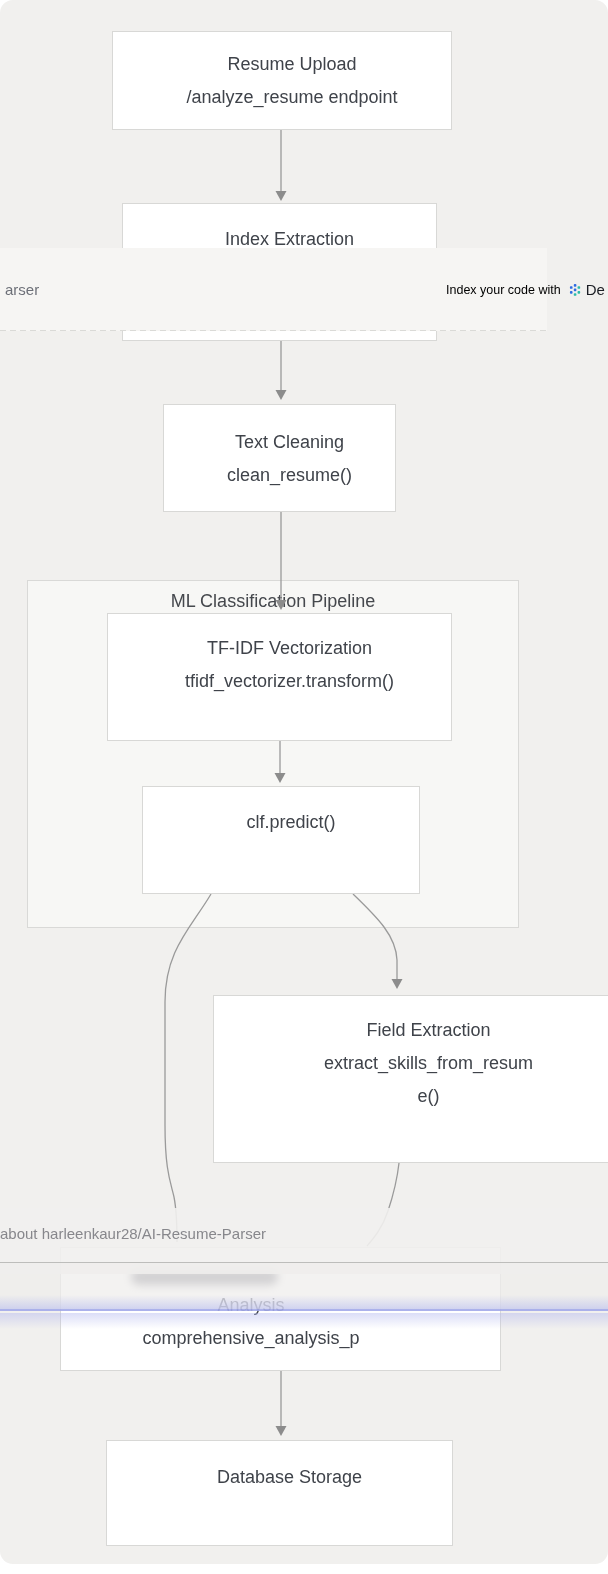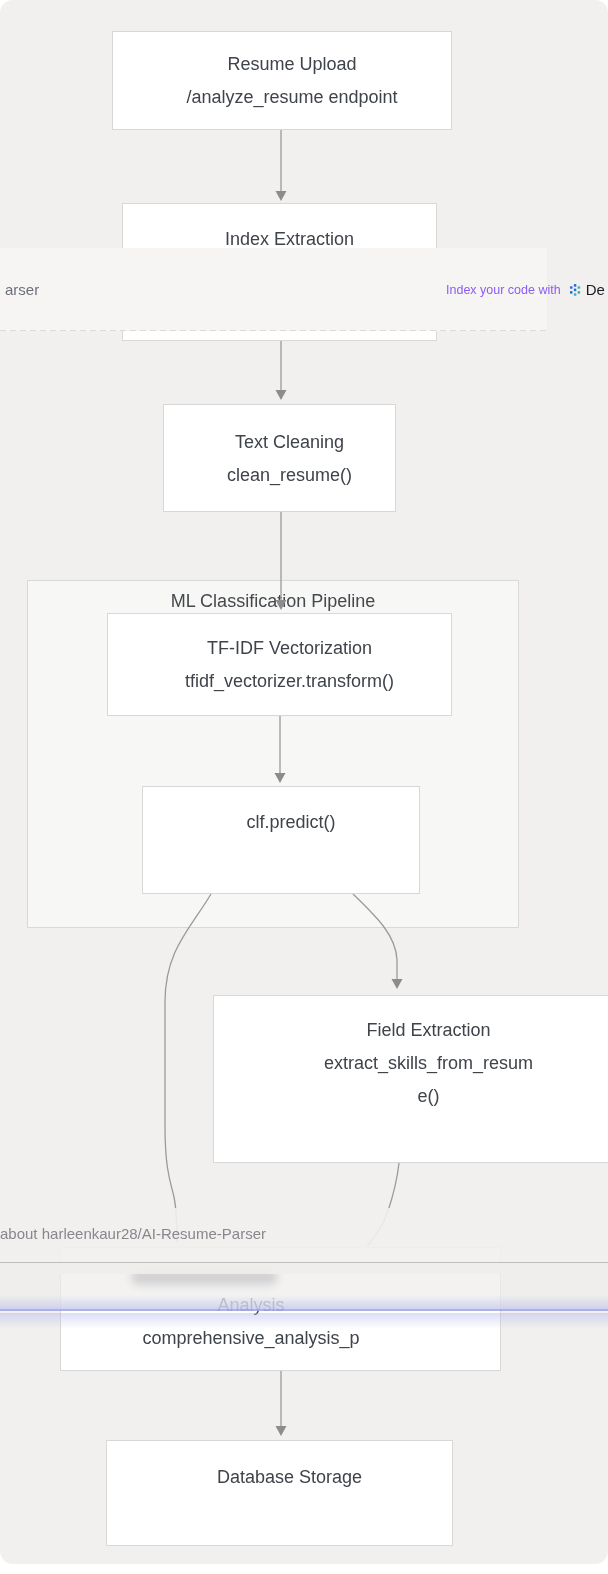--- a/index.html
+++ b/index.html
@@ -23,41 +23,41 @@
                        font-size:18px; color:#45484d; }
 
   
   .node { position:absolute; background:#ffffff; border:1px solid #d8d8d6;
           z-index:3; text-align:center; color:#3f434a; font-size:18px; }
   .node .ln { height:33px; line-height:33px; white-space:nowrap;padding-left:20px; }
 
   .n-resume   { left:112px; top:31px;   width:340px; height:99px;  padding-top:16px; }
   .n-extract  { left:122px; top:203px;  width:315px; height:138px; padding-top:19px; }
   .n-clean    { left:163px; top:404px;  width:233px; height:108px; padding-top:21px; }
-  .n-tfidf    { left:107px; top:613px;  width:345px; height:103px; padding-top:18px; }
+  .n-tfidf    { left:107px; top:613px;  width:345px; height:128px; padding-top:18px; }
   .n-category { left:142px; top:786px;  width:278px; height:108px; padding-top:19px; }
   .n-field    { left:213px; top:995px;  width:411px; height:168px; padding-top:18px; }
   .n-analysis { left:60px;  top:1247px; width:441px; height:124px; }
   .n-database { left:106px; top:1440px; width:347px; height:106px; padding-top:20px; }
 
   .n-analysis .lines { position:absolute; left:0; top:8px; width:360px; text-align:center; }
   .blur-blob { position:absolute; left:70px; top:21px; width:147px; height:16px;
                background:#6e6e7a; border-radius:8px; filter:blur(4px); opacity:.8; }
 
   
   .top-bar { position:absolute; left:0; top:248px; width:547px; height:83px;
              background:#f6f5f3; z-index:10;padding-left:17px; }
   .top-bar::after { content:""; position:absolute; left:0; bottom:0; width:100%; height:1px;
                     background:repeating-linear-gradient(90deg,#dadad7 0 6px,transparent 6px 10px); }
   .top-bar .left-frag { position:absolute; left:5px; top:0; height:100%;
                         display:flex; align-items:center;
                         font-size:15px; color:#6d7078; }
   .promo { position:absolute; left:446px; top:0; height:100%;
            display:flex; align-items:center; white-space:nowrap; }
-  .promo .ptext { font-size:12.5px; color:#8b5cf6; }
+  .promo .ptext { font-size:12.5px; color:#000000; }
   .promo .plogo { width:14px; height:14px; margin-left:7px; margin-right:4px; }
   .promo .pbrand { font-size:15px; font-weight:400; color:#1a1d23; }
 
   
   .bottom-bar { position:absolute; left:0; top:1196px; width:608px; height:115px; z-index:10;
                 border-bottom:2px solid rgba(162,168,233,0.9); }
   .bb-row1 { position:absolute; left:0; top:12px; width:100%; height:66px;
              background:rgba(241,240,238,0.90);
              display:flex; align-items:center; padding-bottom:16px;
              font-size:15px; color:#87878c; white-space:nowrap; }

